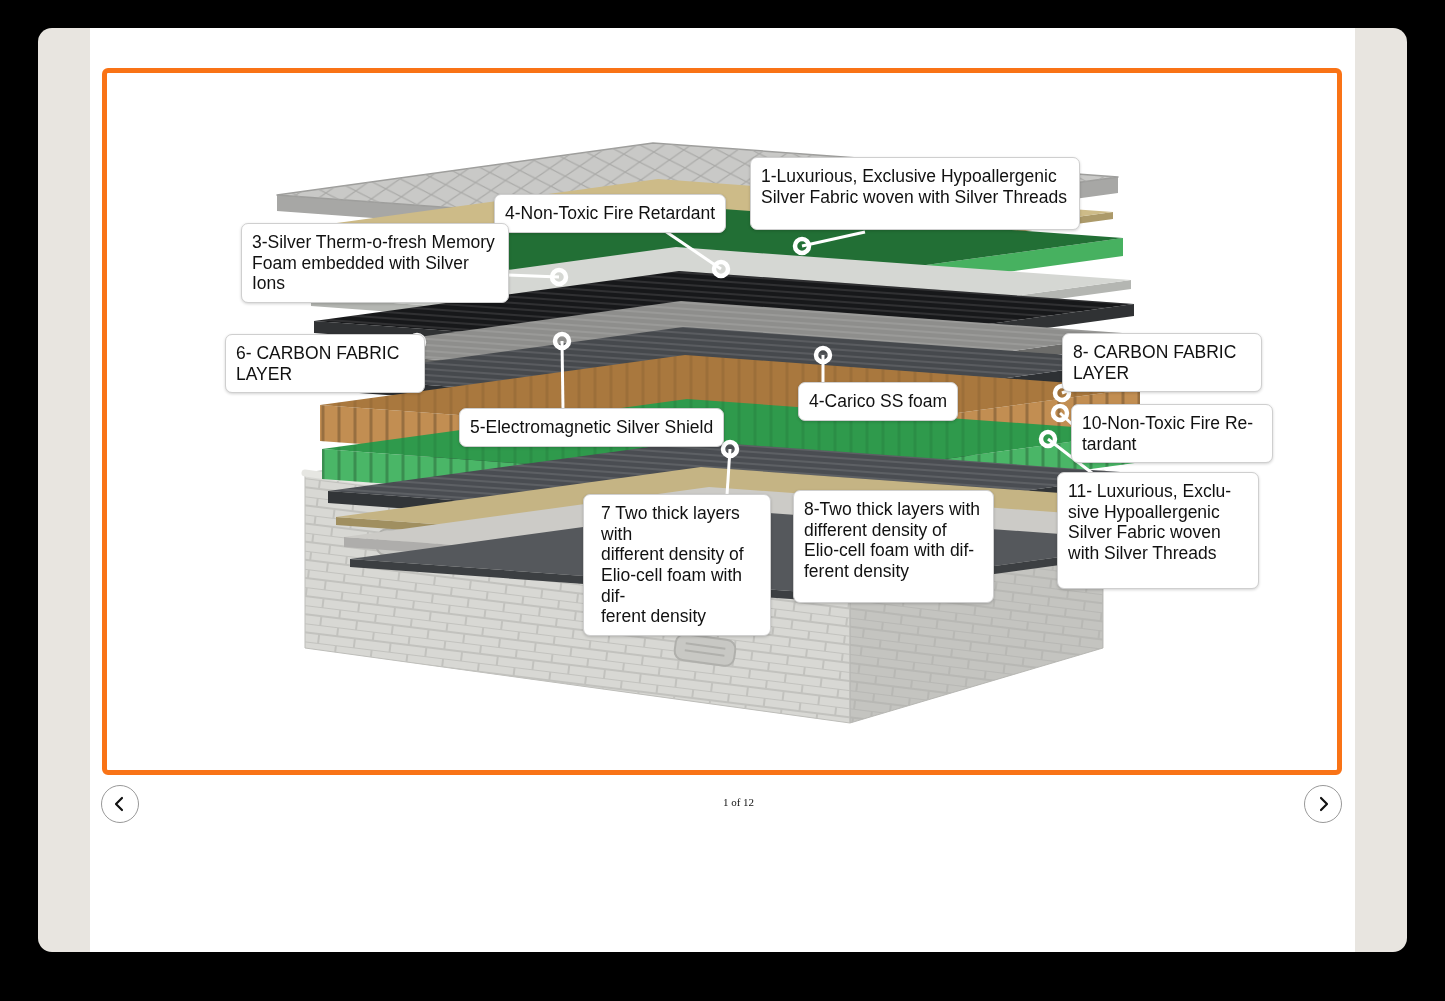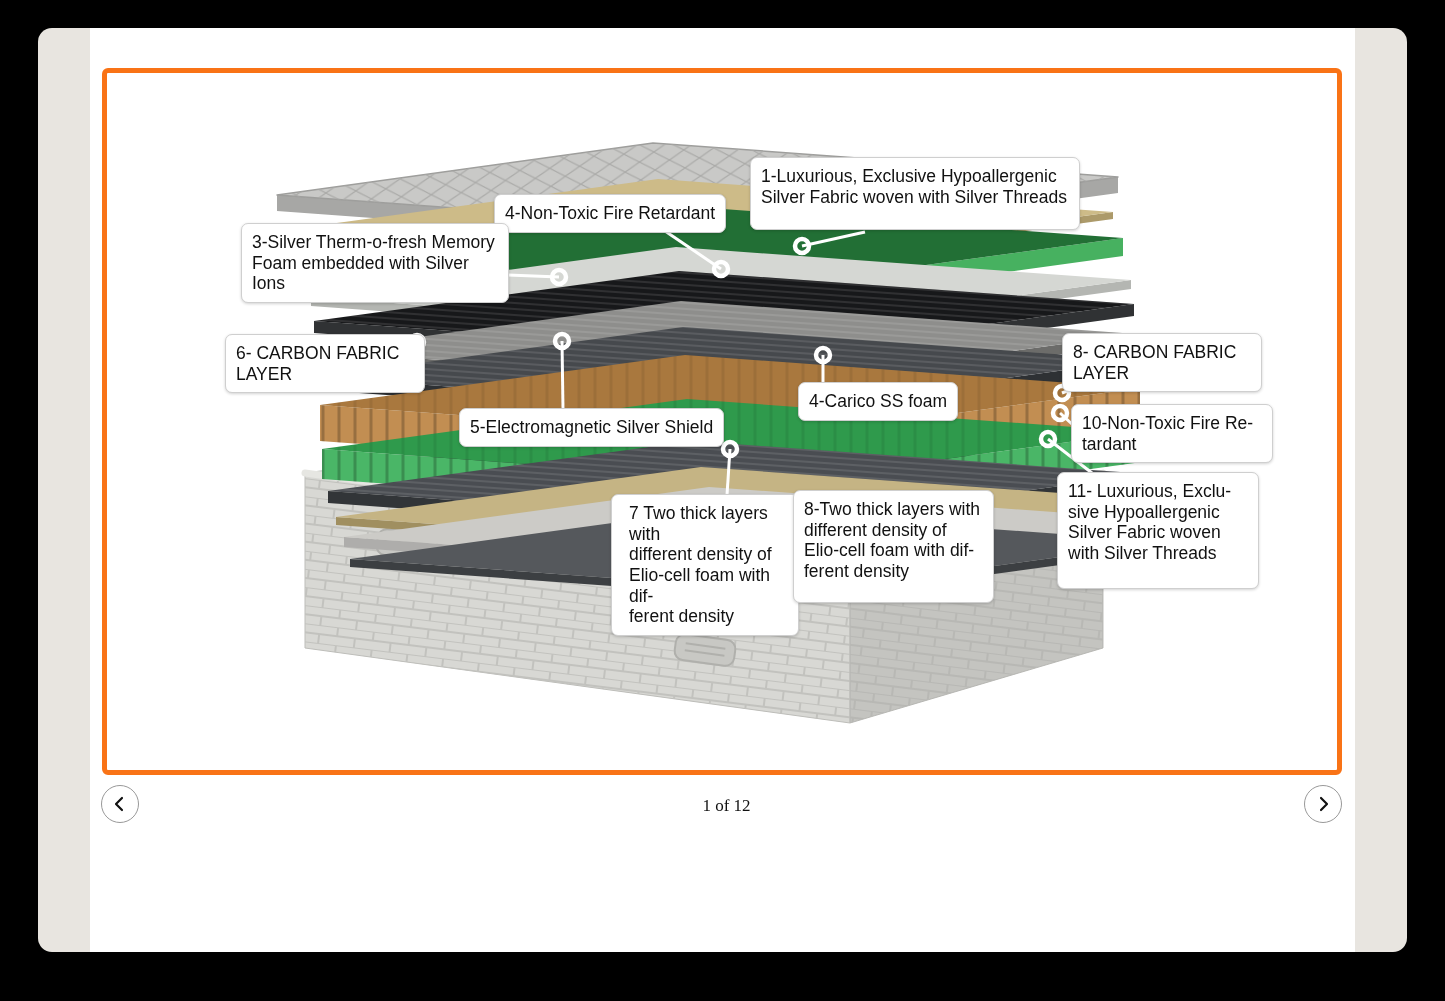--- a/index.html
+++ b/index.html
@@ -24,35 +24,35 @@
     position:absolute; background:#fff; border:1px solid #cfcfcf; border-radius:7px;
     padding:8px 10px; font-size:17.5px; line-height:1.18; color:#111;
     white-space:pre-line; box-shadow:0 1px 3px rgba(0,0,0,0.18); box-sizing:border-box;
   }
   .callout.c1  { left:643px; top:84px;  width:330px; padding-bottom:22px; }
   .callout.c2  { left:387px; top:121px; }
   .callout.c3  { left:134px; top:150px; width:268px; }
   .callout.c4  { left:691px; top:309px; }
   .callout.c5  { left:328px; top:335px;margin-left:24px; }
   .callout.c6  { left:93px;  top:261px; width:200px;margin-left:25px; }
-  .callout.c7  { left:504px; top:421px; width:188px;padding-left:17px; }
+  .callout.c7  { left:476px; top:421px; width:188px;padding-left:17px; }
   .callout.c8  { left:686px; top:417px; width:201px; padding-bottom:20px; }
   .callout.c9  { left:955px; top:260px; width:200px; }
   .callout.c10 { left:964px; top:331px; width:202px; }
   .callout.c11 { left:950px; top:399px; width:202px; padding-bottom:24px; }
   .nav-btn {
     position:absolute; width:38px; height:38px; border-radius:50%;
     background:#fff; border:1px solid #999; box-sizing:border-box;
     display:flex; align-items:center; justify-content:center; cursor:pointer;
   }
   .nav-btn.prev { left:11px;  top:757px; }
   .nav-btn.next { left:1214px; top:757px; }
   .page-indicator {
-    position:absolute; left:4px; top:768px; width:100%; text-align:center;
-    font-family:"Liberation Serif", serif; font-size:17px; color:#111;
+    position:absolute; left:16px; top:768px; width:100%; text-align:center;
+    font-family:"Liberation Serif", serif; font-size:11px; color:#111;
   }
 </style>
 </head>
 <body>
 
 <div class="frame">
   <div class="page">
 
     <div class="diagram-panel">
 

